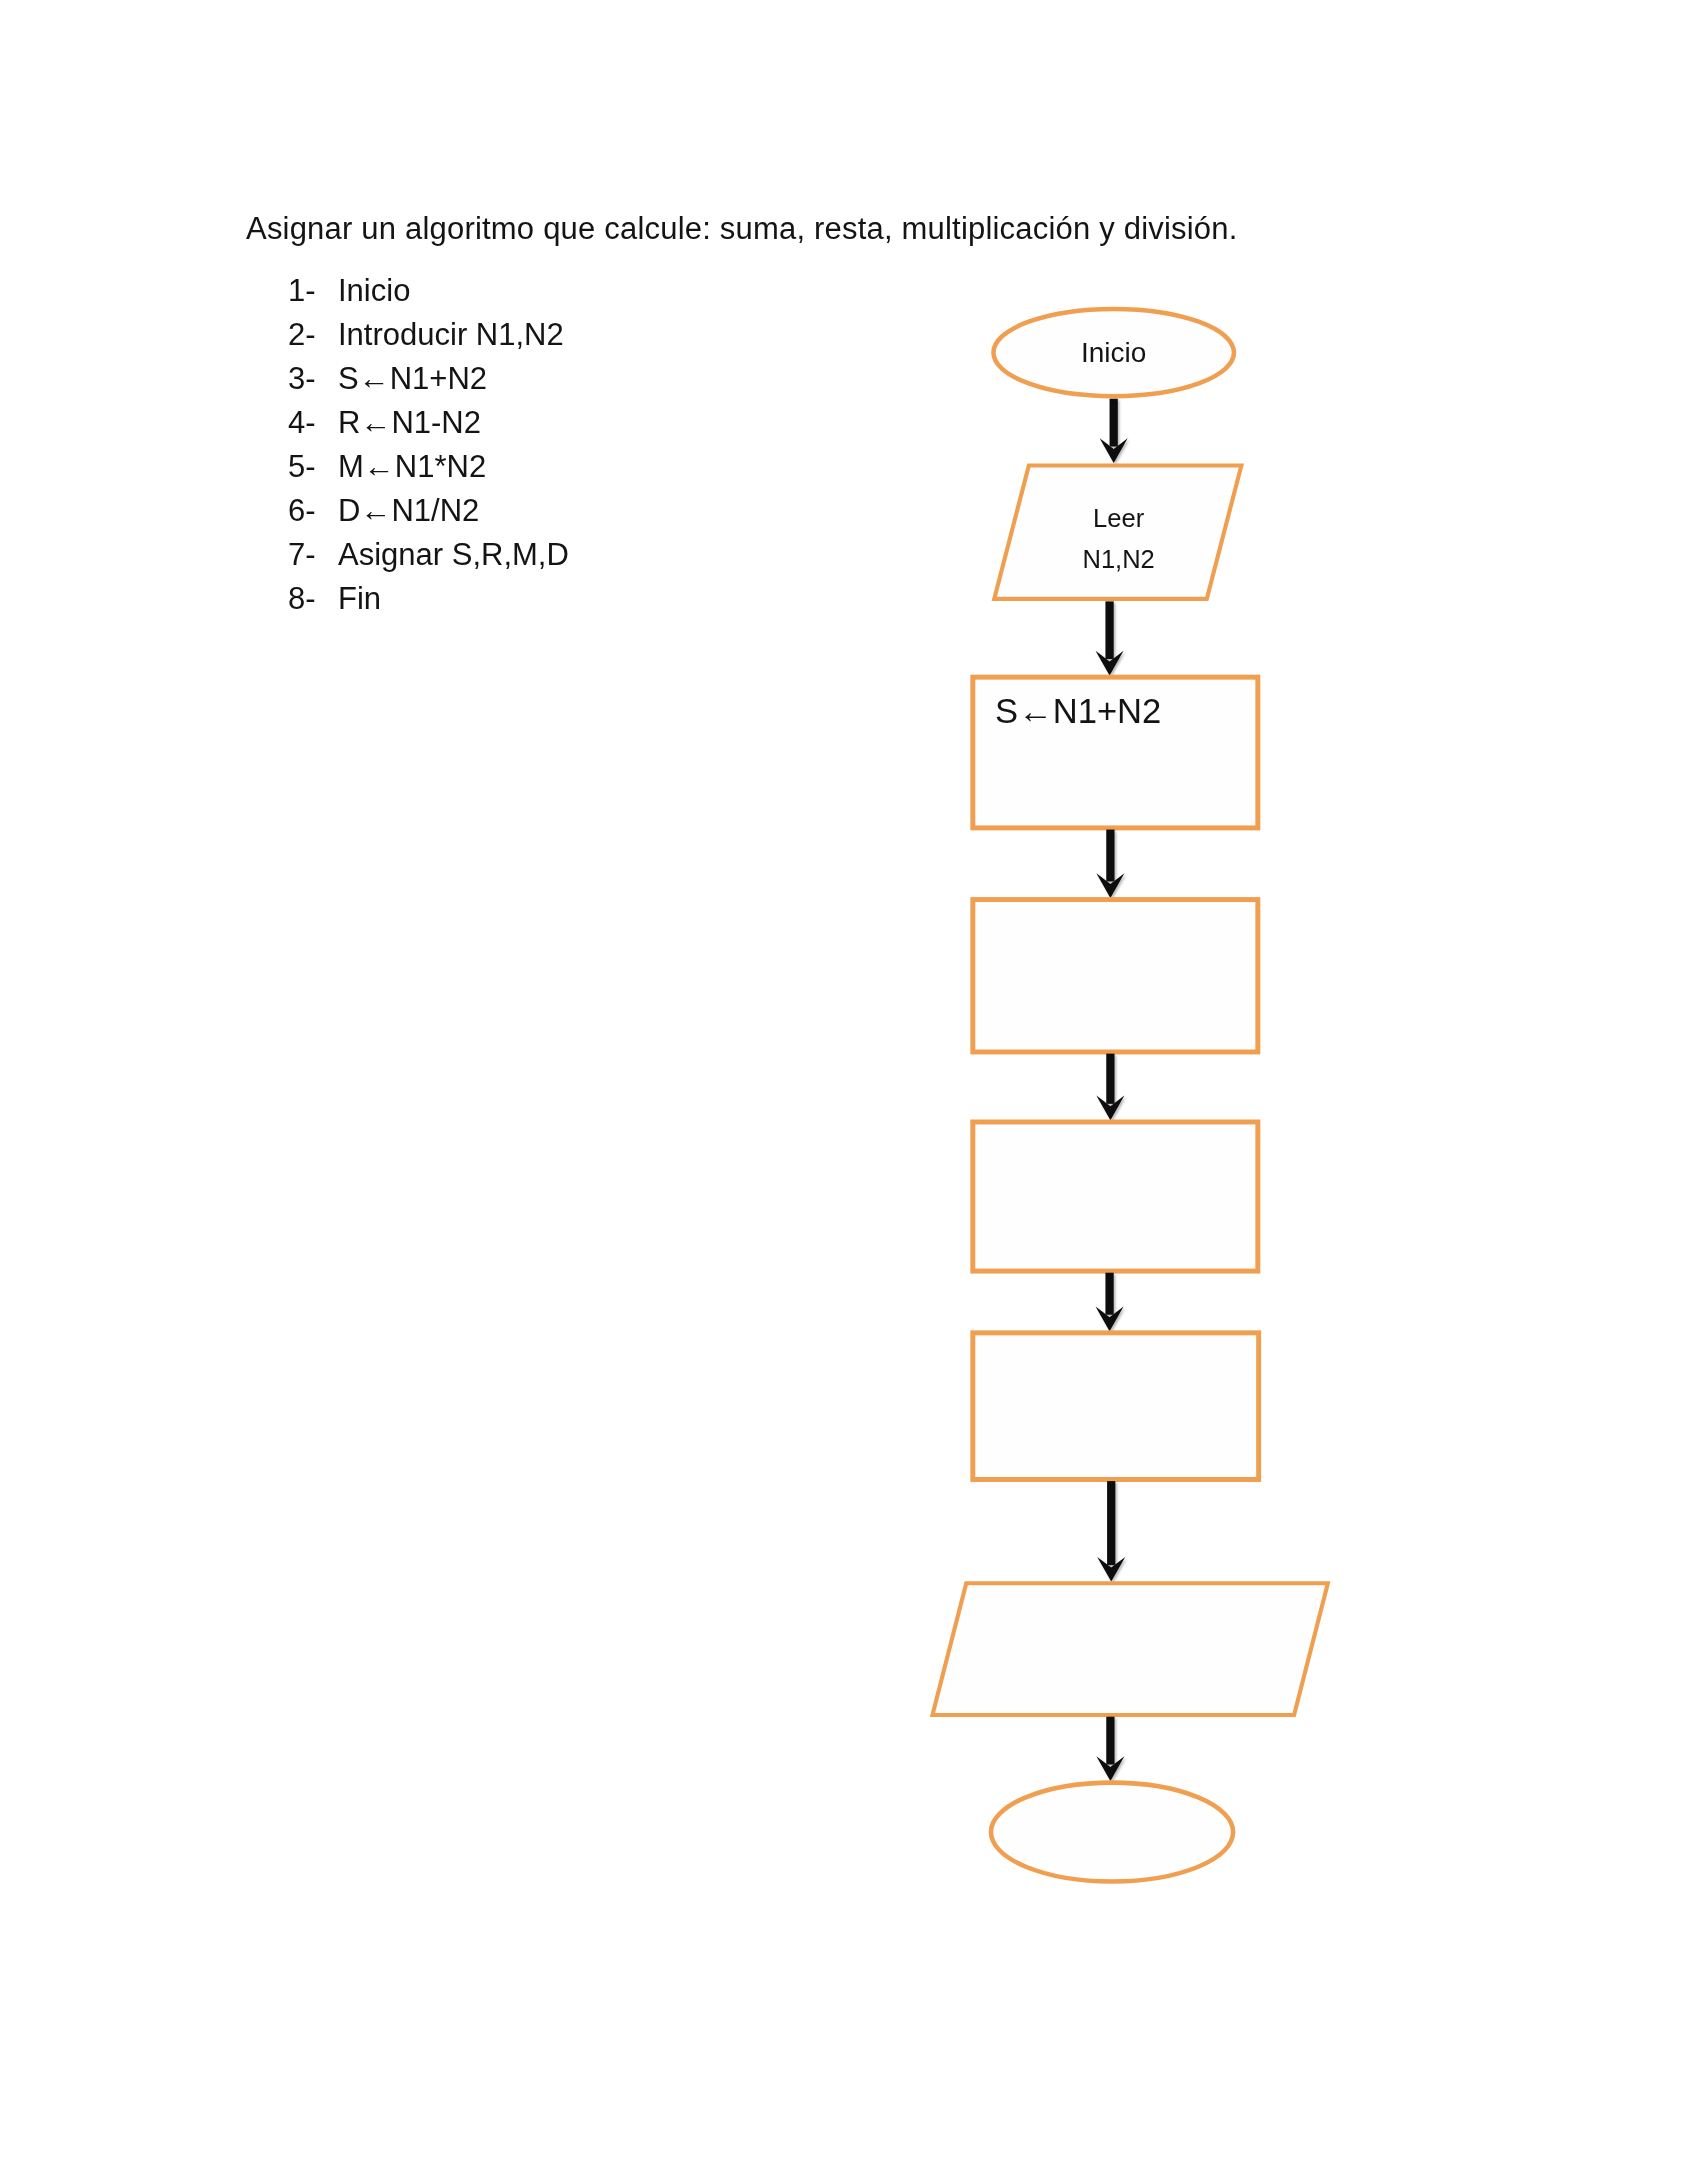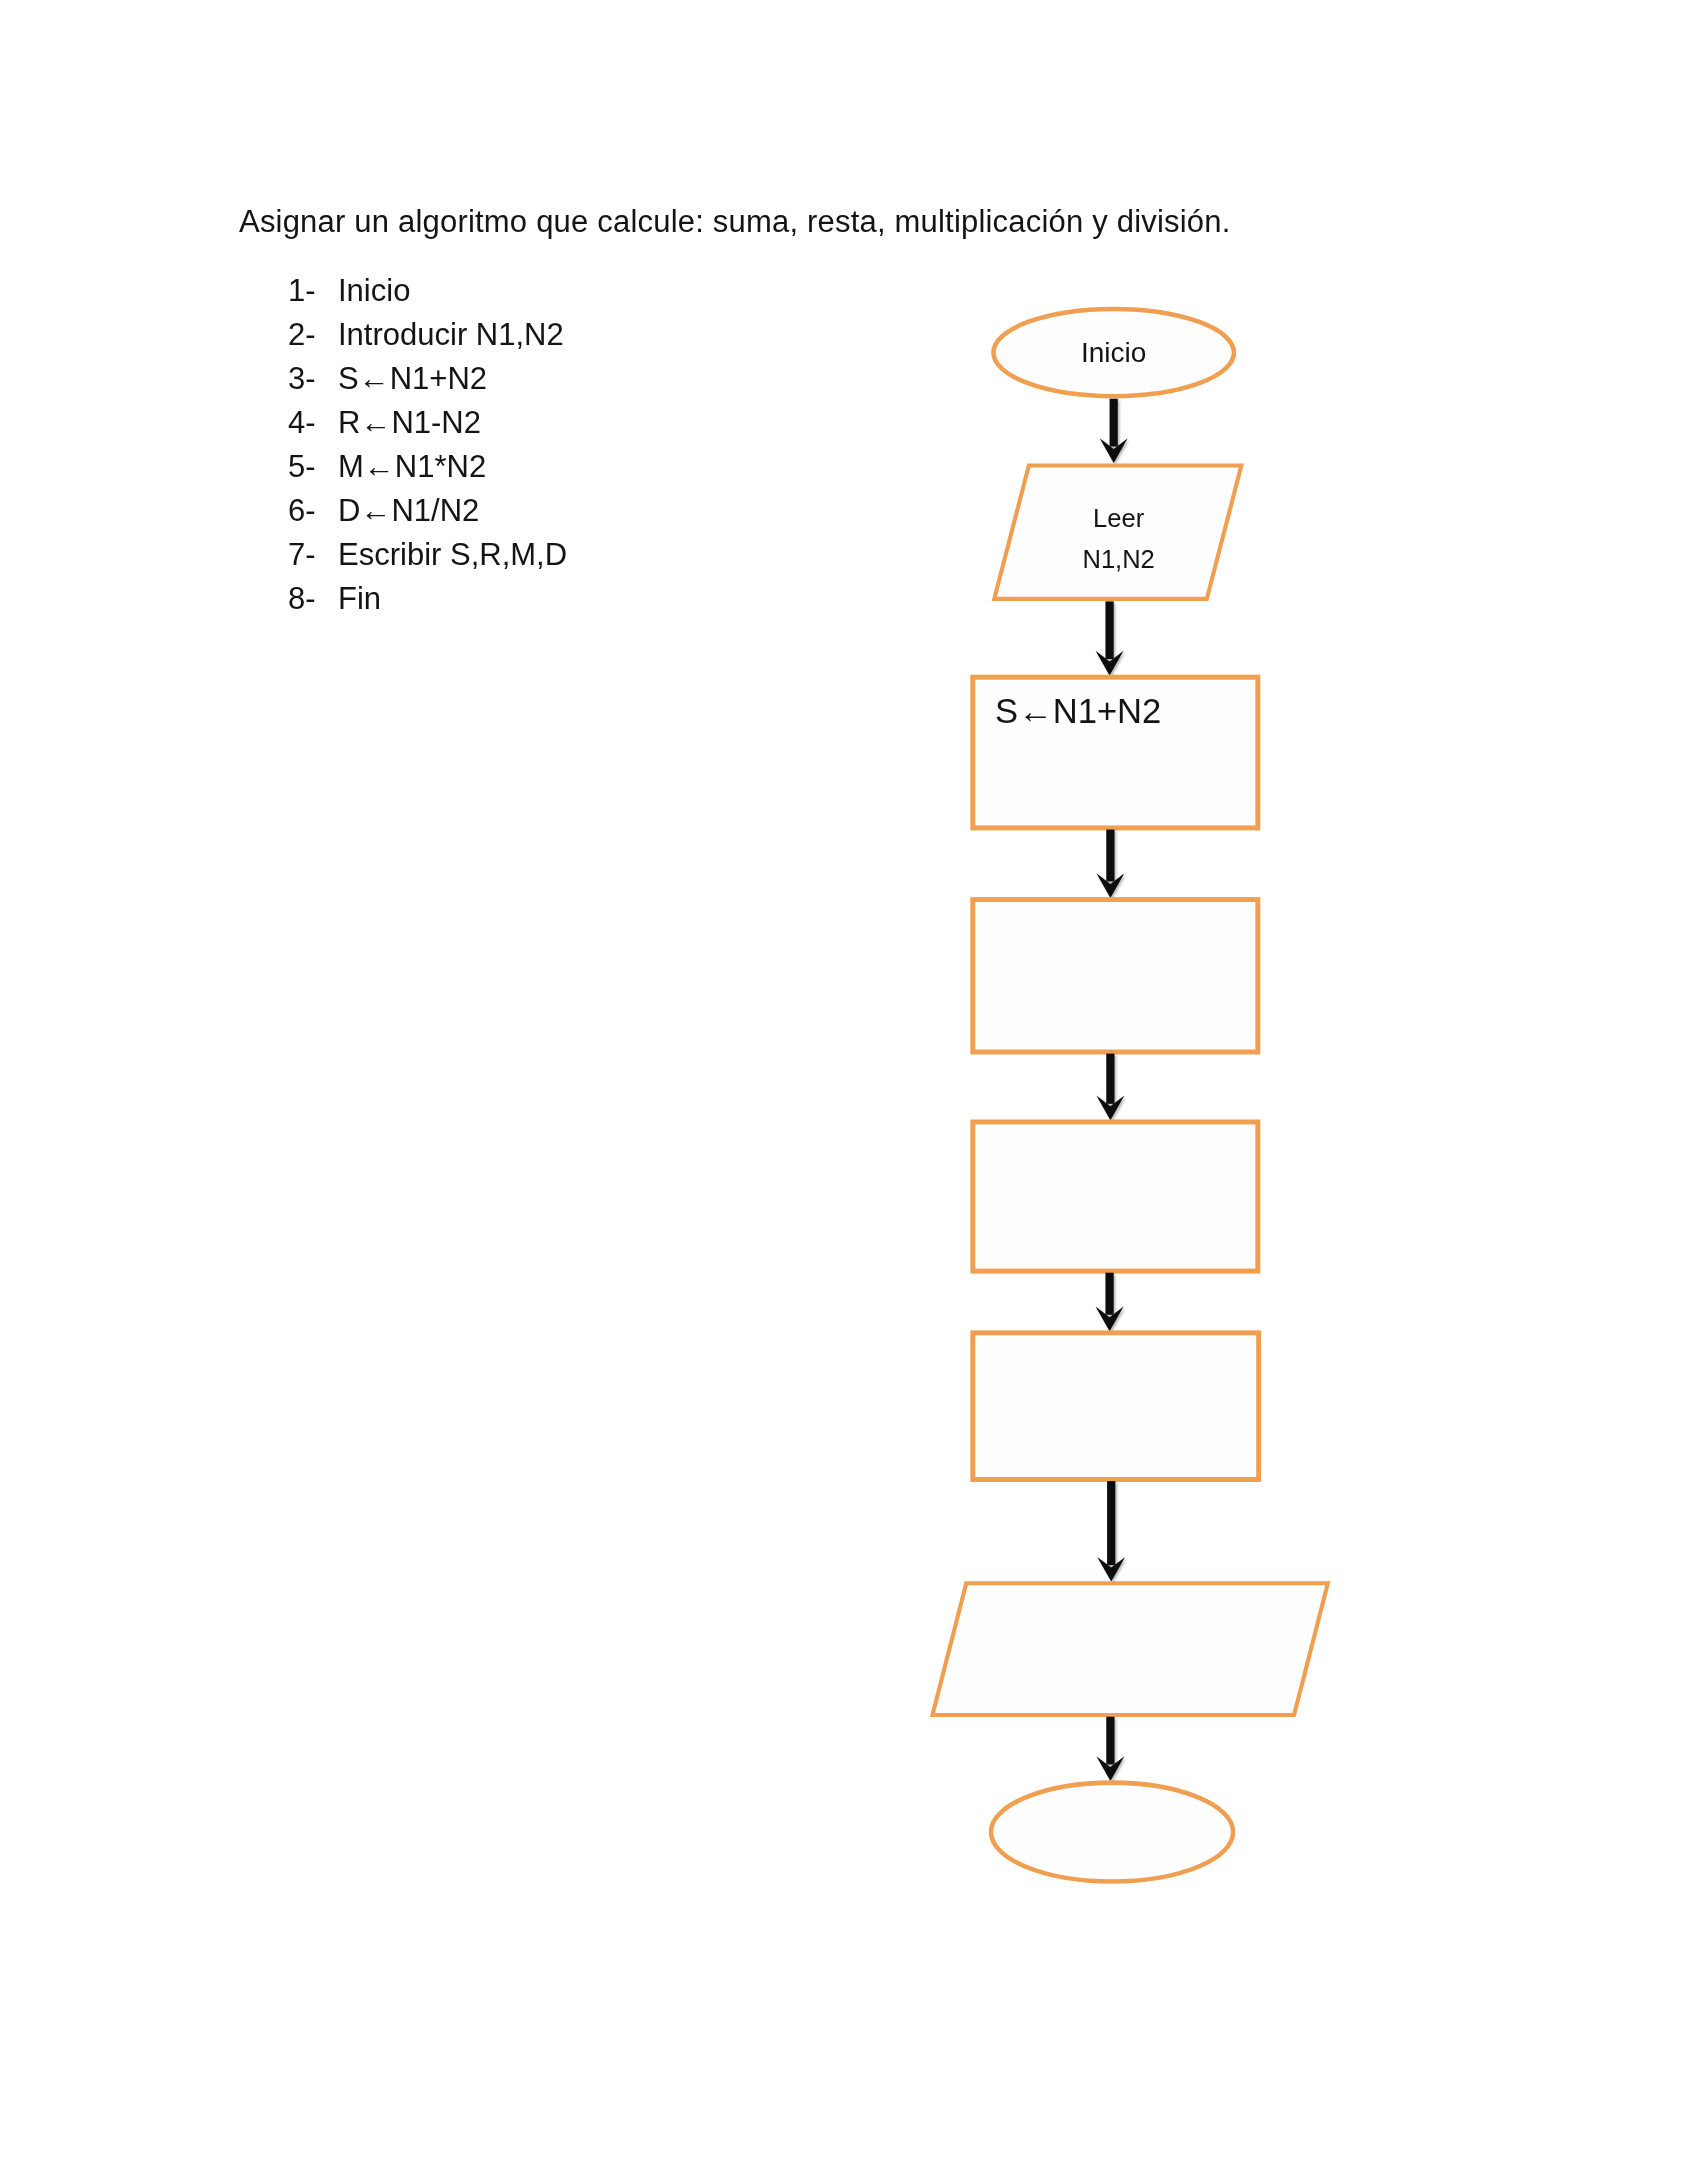--- a/index.html
+++ b/index.html
@@ -13,21 +13,21 @@
     height: 2183px;
     background: var(--page_bg, #ffffff);
     font-family: "Liberation Sans", "DejaVu Sans", sans-serif;
     color: var(--text, #141414);
     overflow: hidden;
   }
   .title {
     position: absolute;
     left: 235px;
     top: 200px;
-    margin: 4px;
+    margin: 11px;
     font-size: 31px;
     font-weight: 400;
     letter-spacing: 0.2px;
     white-space: nowrap;
     color: var(--text, #141414);
   }
   .steps {
     position: absolute;
     left: 288px;
     top: 269px;
@@ -104,21 +104,21 @@
     <div class="step">
       <span class="num">5-</span>
       <span class="txt">M←N1*N2</span>
     </div>
     <div class="step">
       <span class="num">6-</span>
       <span class="txt">D←N1/N2</span>
     </div>
     <div class="step">
       <span class="num">7-</span>
-      <span class="txt">Escribir S,R,M,D</span>
+      <span class="txt">Asignar S,R,M,D</span>
     </div>
     <div class="step">
       <span class="num">8-</span>
       <span class="txt">Fin</span>
     </div>
   </div>
 
   <svg class="flowchart" width="1687" height="2183" viewBox="0 0 2048 2650" xmlns="http://www.w3.org/2000/svg">
 
     <ellipse class="shape oval" cx="1352" cy="428" rx="146" ry="53"></ellipse>

